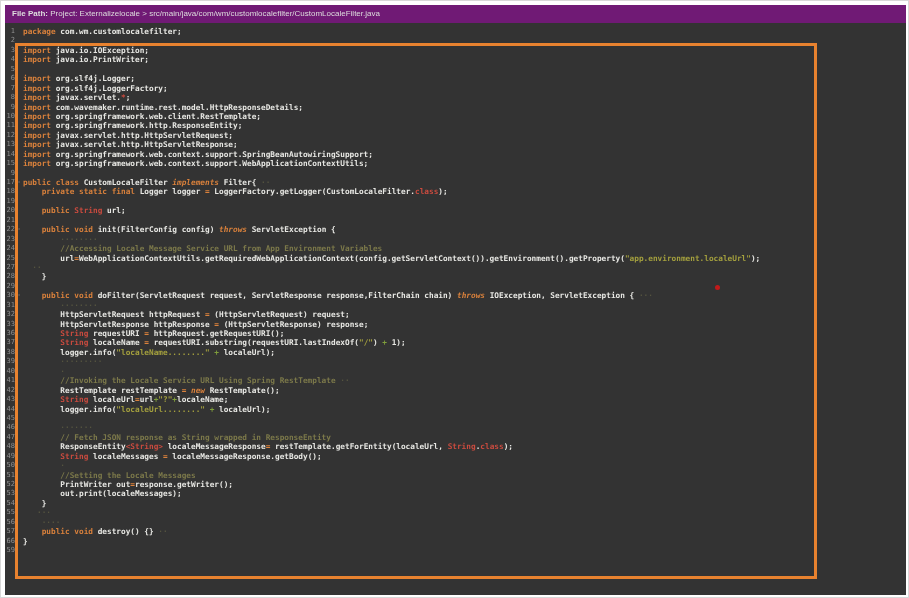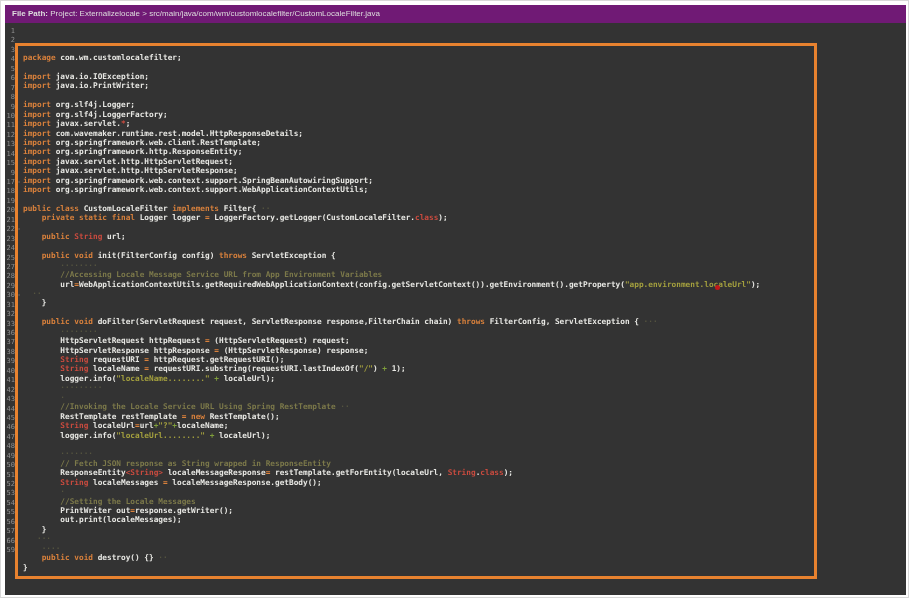--- a/index.html
+++ b/index.html
@@ -7,27 +7,27 @@
          font-family:"Liberation Sans",sans-serif;box-sizing:border-box;border:1px solid #d8d8d8;}
   .window{position:absolute;left:4px;top:4px;width:901px;height:590px;background:#333333;overflow:hidden;}
   .header{height:18px;background:#272727;color:#dedede;font-size:8px;line-height:18px;
           padding-left:7px;white-space:nowrap;}
   .header .lbl{font-weight:bold;}
   .codearea{position:absolute;left:0;top:22px;width:100%;}
   .line{display:flex;height:9.45px;line-height:9.45px;
         font-family:"DejaVu Sans Mono",monospace;font-size:7.75px;font-weight:bold;}
   .ln{width:10px;flex:none;text-align:right;font-size:7px;font-weight:normal;}
   .fold{width:8px;flex:none;text-align:center;font-size:7px;font-weight:normal;}
-  .codetext{white-space:pre;flex:none;margin-top:26px;}
+  .codetext{white-space:pre;flex:none;}
   .box{position:absolute;left:10px;top:38px;width:796px;height:530px;
        border:3px solid #e8822f;pointer-events:none;}
   .dot{position:absolute;left:710px;top:280px;width:5px;height:5px;border-radius:50%;
        background:#c11a1a;pointer-events:none;}
 </style>
-<style id="dyn">.tk-k{color:#d9813c}.tk-i{color:#d9813c;}.tk-r{color:#cb4b3f}.tk-s{color:#a4a03e}.tk-c{color:#7c794a;}.tk-o{color:#7f9e3b}.tk-p{color:#e8e8e4}.tk-w{color:#55543f}.ln,.fold{color:#909090}.window{background:#333333}.header{background:#701a75;color:#dedede}.box{border-color:#e8822f}.dot{background:#c11a1a}</style>
+<style id="dyn">.tk-k{color:#d9813c}.tk-i{color:#d9813c;font-style:italic}.tk-r{color:#cb4b3f}.tk-s{color:#a4a03e}.tk-c{color:#7c794a;}.tk-o{color:#7f9e3b}.tk-p{color:#e8e8e4}.tk-w{color:#55543f}.ln,.fold{color:#909090}.window{background:#333333}.header{background:#701a75;color:#dedede}.box{border-color:#e8822f}.dot{background:#c11a1a}</style>
 </head>
 <body>
 
 <div class="frame">
   <div class="window">
     <div class="header">
       <span class="lbl">File Path:</span><span> Project: Externalizelocale &gt; src/main/java/com/wm/customlocalefilter/CustomLocaleFilter.java</span>
     </div>
     <div class="codearea">
       <div>
@@ -167,21 +167,21 @@
             <span class="codetext"><span class="tk-p">    }</span></span>
           </div>
           <div class="line">
             <span class="ln">29</span>
             <span class="fold"></span>
             <span class="codetext"></span>
           </div>
           <div class="line">
             <span class="ln">30</span>
             <span class="fold">-</span>
-            <span class="codetext"><span class="tk-p">    </span><span class="tk-k">public</span><span class="tk-p"> </span><span class="tk-k">void</span><span class="tk-p"> doFilter(ServletRequest request, ServletResponse response,FilterChain chain) </span><span class="tk-i">throws</span><span class="tk-p"> FilterConfig, ServletException {</span><span class="tk-w"> ···</span></span>
+            <span class="codetext"><span class="tk-p">    </span><span class="tk-k">public</span><span class="tk-p"> </span><span class="tk-k">void</span><span class="tk-p"> doFilter(ServletRequest request, ServletResponse response,FilterChain chain) </span><span class="tk-i">throws</span><span class="tk-p"> IOException, ServletException {</span><span class="tk-w"> ···</span></span>
           </div>
           <div class="line">
             <span class="ln">31</span>
             <span class="fold"></span>
             <span class="codetext"><span class="tk-w">        ········</span></span>
           </div>
           <div class="line">
             <span class="ln">32</span>
             <span class="fold"></span>
             <span class="codetext"><span class="tk-p">        HttpServletRequest httpRequest </span><span class="tk-k">=</span><span class="tk-p"> (HttpServletRequest) request;</span></span>

